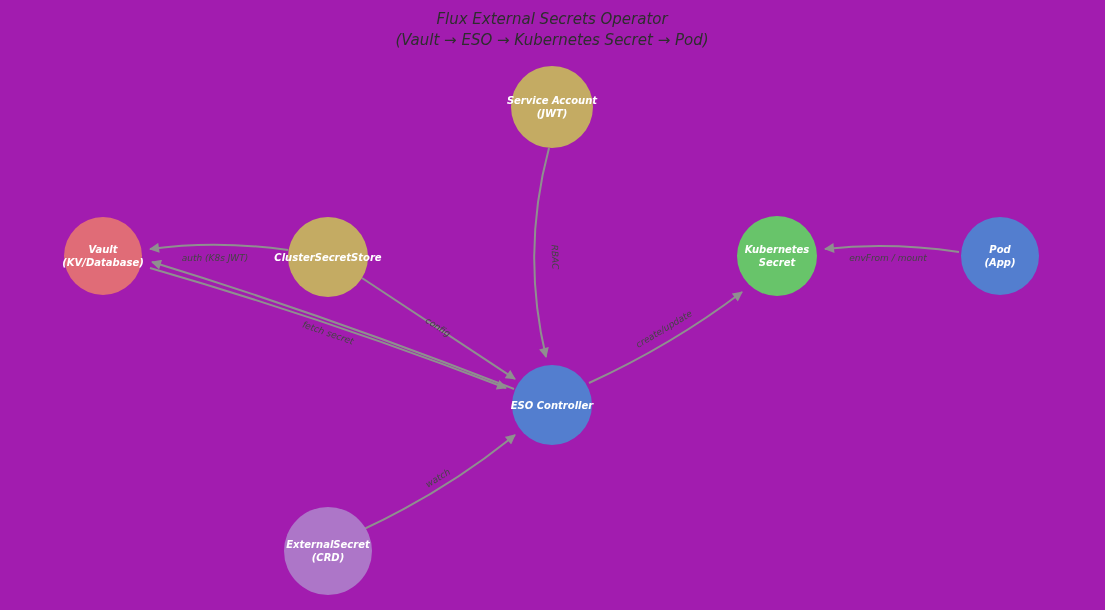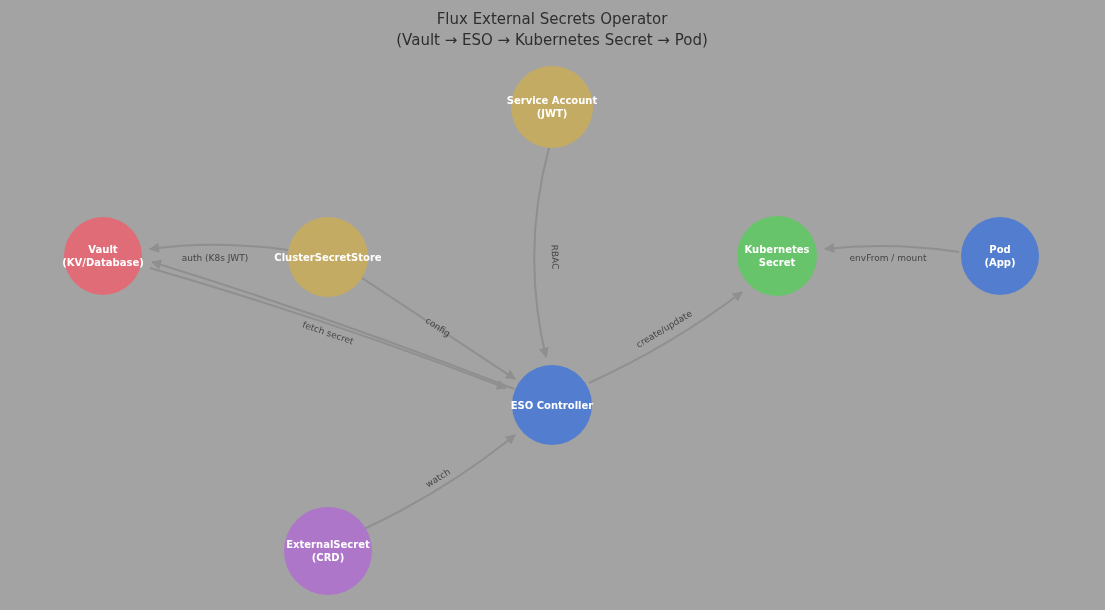--- a/index.html
+++ b/index.html
@@ -8,21 +8,22 @@
     background: #ffffff;
     width: 1105px;
     height: 610px;
     overflow: hidden;
     font-family: "DejaVu Sans", sans-serif;
   }
   .stage {
     position: relative;
     width: 1105px;
     height: 610px;
-    background: #a3a3a3;
+    background: #a21caf;
+    font-style: italic;
   }
   svg { display: block; }
   .edge {
     fill: none;
     stroke-width: 2;
   }
   .edge-label {
     font-size: 9px;
     fill: #444444;
     text-anchor: middle;

